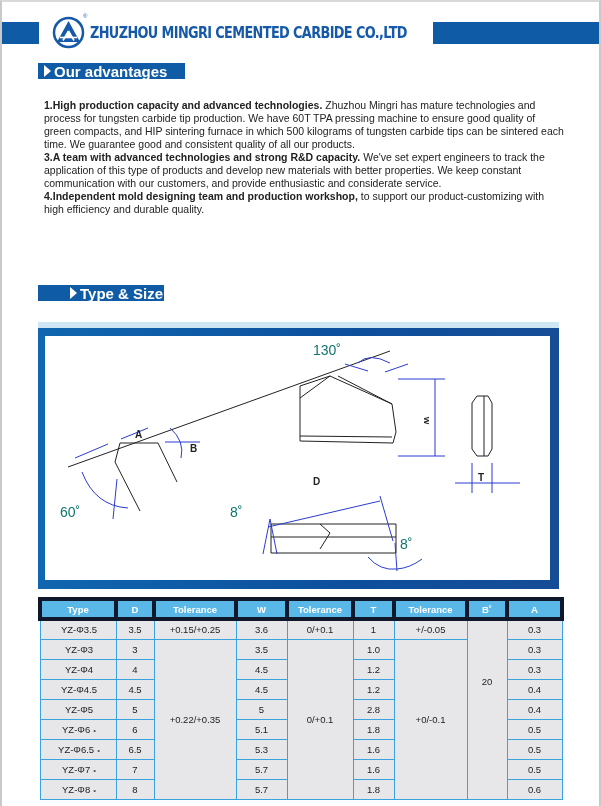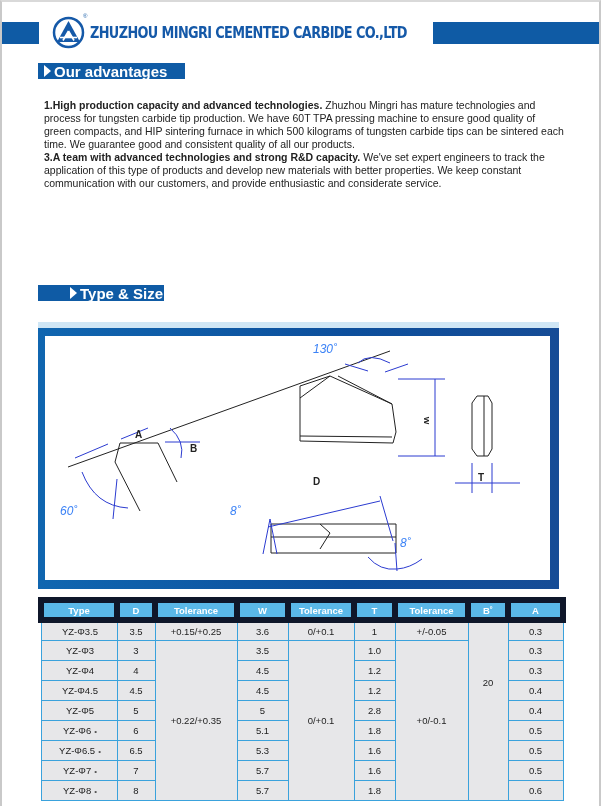--- a/index.html
+++ b/index.html
@@ -25,26 +25,26 @@
   .adv { position: absolute; left: 38px; top: 99px; width: 520px; font-size: 10.5px; line-height: 13px; color: #222; margin-left: 6px; }
   .adv p { margin: 0; }
   .adv b { font-weight: bold; }
 
   
   .diagram-outer { position: absolute; left: 38px; top: 322px; width: 521px; height: 267px; background: #cfe6f5; }
   .diagram-blue { position: absolute; left: 38px; top: 328px; width: 521px; height: 261px; background: linear-gradient(90deg, #1066b0 0%, #0d4f9c 60%, #164c96 100%); }
   .diagram-inner { position: absolute; left: 45px; top: 336px; width: 505px; height: 244px; background: #fff; }
   .diagram-inner svg { position: absolute; left: 0; top: 0; }
   .watermark { position: absolute; left: 112px; top: 55px; font-size: 25px; color: #9a9a9a; opacity: 0.85; letter-spacing: -0.3px; white-space: nowrap; }
-  .dlabel { position: absolute; font-size: 12px; color: #3b82f6; white-space: nowrap; font-style: italic; }
+  .dlabel { position: absolute; font-size: 14px; color: #0f766e; white-space: nowrap; }
   .dlabel-b { position: absolute; font-size: 10px; font-weight: bold; color: #222; }
 
   
   .spec-table { position: absolute; left: 38px; top: 597px; border-collapse: collapse; font-size: 9.5px; color: #222; }
-  .spec-table th { background: #5ab8e8; color: #fff; font-weight: bold; height: 20px; border: 6px solid #0f172a; text-align: center; }
+  .spec-table th { background: #5ab8e8; color: #fff; font-weight: bold; height: 20px; border: 4px solid #0f172a; text-align: center; }
   .spec-table td { background: #e7e7e9; height: 20px; border: 1px solid #3aa2dc; text-align: center; margin-left: 24px; }
   .spec-table td.type { padding-left: 2px; }
   .c1 { width: 76px; } .c2 { width: 38px; } .c3 { width: 82px; } .c4 { width: 51px; }
   .c5 { width: 66px; } .c6 { width: 41px; } .c7 { width: 73px; } .c8 { width: 40px; } .c9 { width: 55px; }
   .dot { font-size: 8px; margin-left: 3px; color: #555; }
 </style>
 </head>
 <body>
 
 <div class="page-frame"></div>
@@ -66,20 +66,21 @@
 <div class="company-name">ZHUZHOU MINGRI CEMENTED CARBIDE CO.,LTD</div>
 
 <div class="section-head" id="adv-head">
   <span class="tri"></span>
   <span>Our advantages</span>
 </div>
 
 <div class="adv">
   <p><b>1.High production capacity and advanced technologies.</b><span> Zhuzhou Mingri has mature technologies and process for tungsten carbide tip production. We have 60T TPA pressing machine to ensure good quality of green compacts, and HIP sintering furnace in which 500 kilograms of tungsten carbide tips can be sintered each time.  We guarantee good and consistent quality of all our products.</span></p>
   <p><b>3.A team with advanced technologies and strong R&amp;D capacity.</b><span> We've set expert engineers to track the application of this type of products and develop new materials with better properties. We keep constant communication with our customers, and provide enthusiastic and considerate service.</span></p>
+  <p><b>4.Independent mold designing team and production workshop,</b><span> to support our product-customizing with high efficiency and durable quality.</span></p>
 </div>
 
 <div class="section-head" id="type-head">
   <span class="tri"></span>
   <span>Type &amp; Size</span>
 </div>
 
 <div class="diagram-outer"></div>
 <div class="diagram-blue"></div>
 <div class="diagram-inner">

